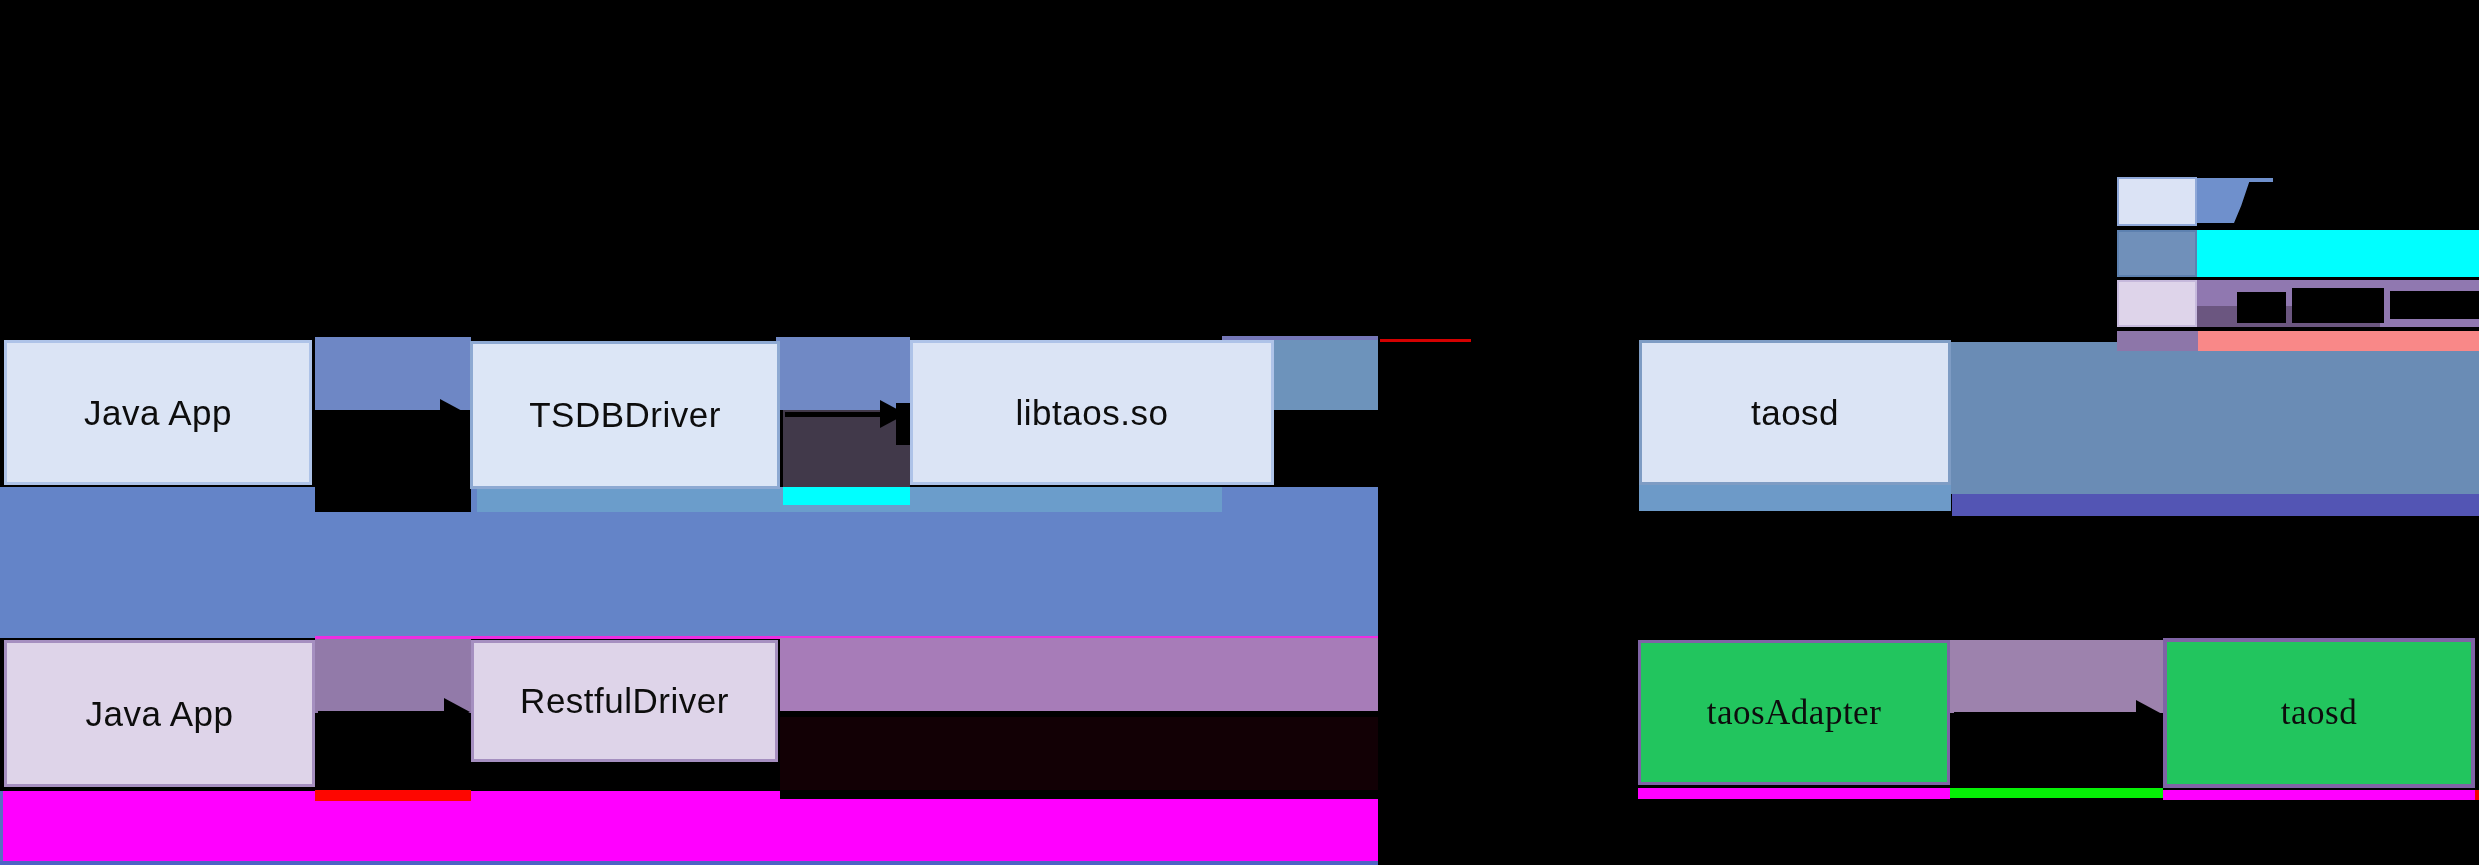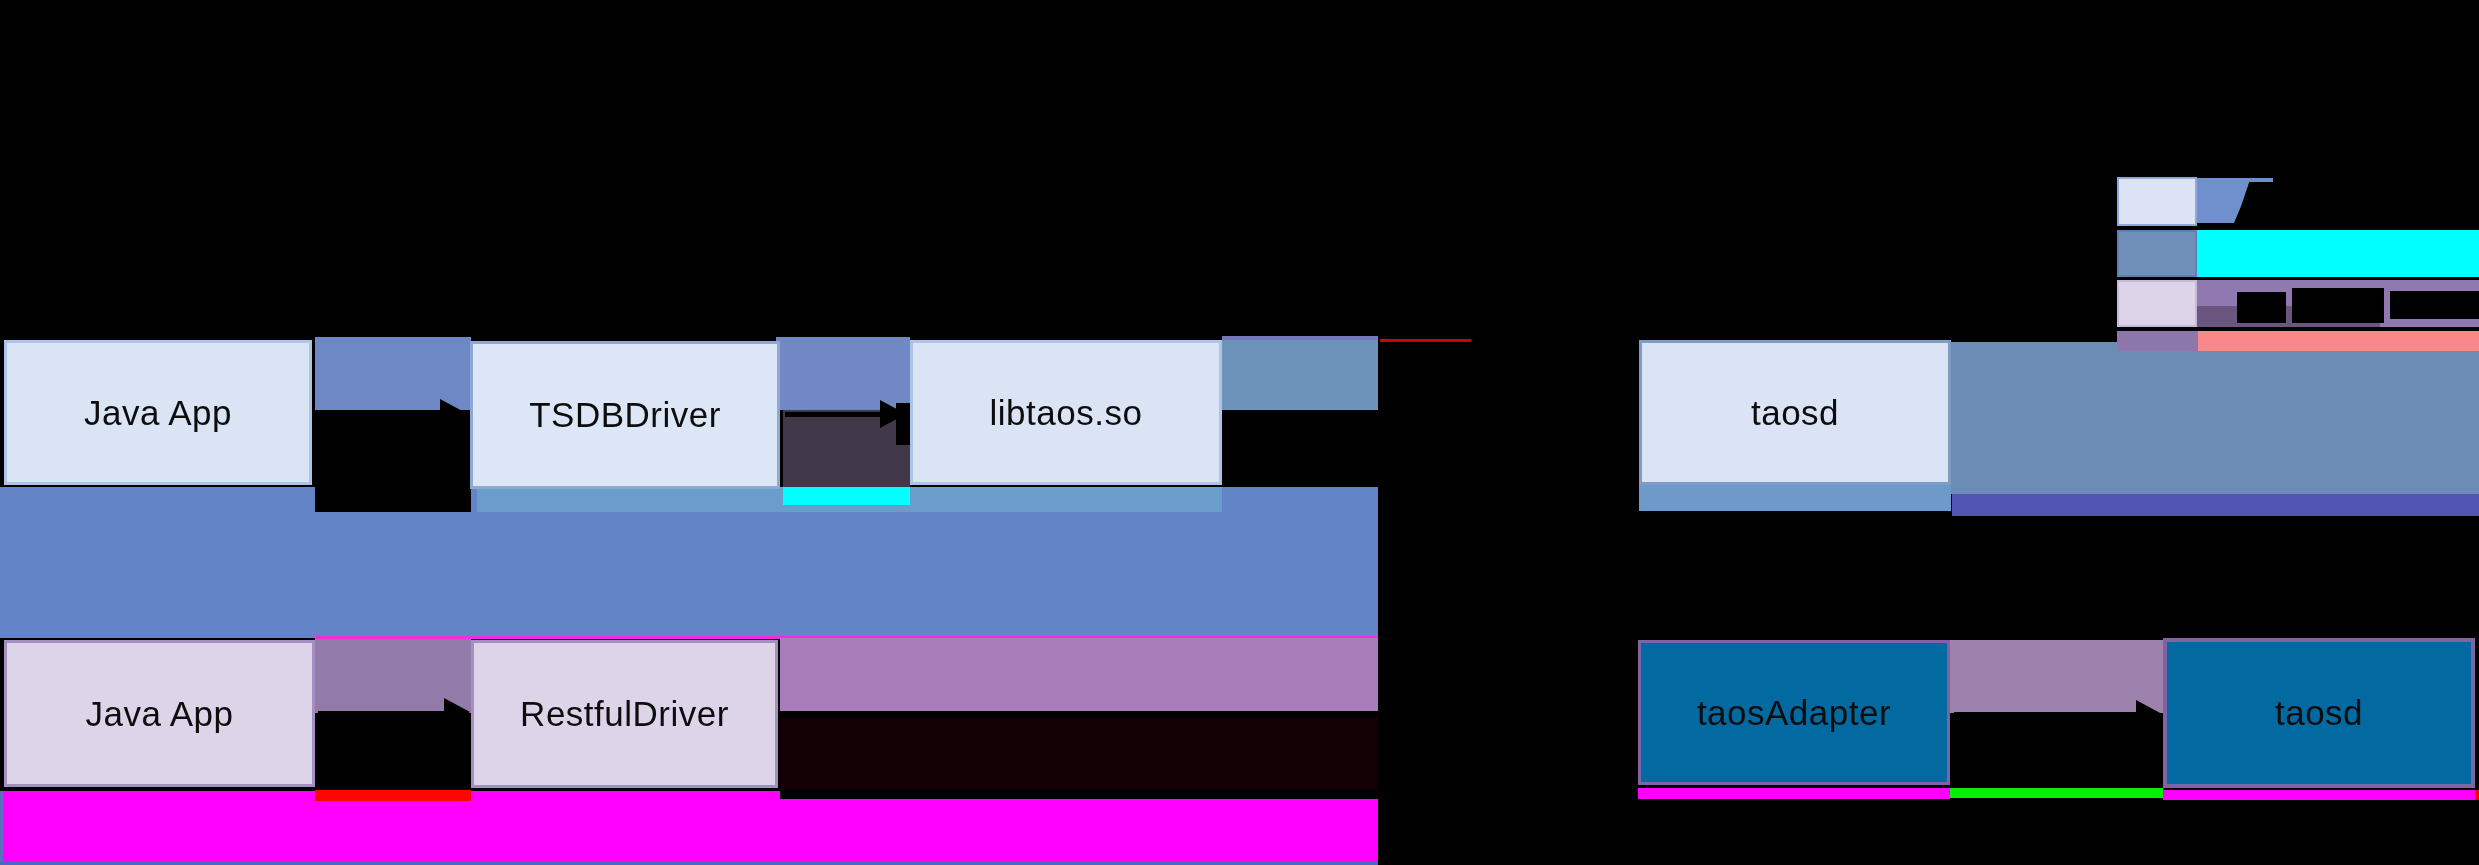--- a/index.html
+++ b/index.html
@@ -8,21 +8,21 @@
     font-family:"Liberation Sans", sans-serif;
   }
   .abs{position:absolute;}
   .box{
     position:absolute;display:flex;align-items:center;justify-content:center;
     font-size:35px;color:#0d0d0d;letter-spacing:0.5px;box-sizing:border-box;
   }
   .box-top{background:#dbe4f5;border:3px solid #aec3e8;}
   .box-top-strong{background:#dce6f6;border:3px solid #8da9d2;}
   .box-bot{background:#ded4e9;border:3px solid #a58fc0;}
-  .box-bot-strong{background:#0369a1;border:4px solid #7f63a5;}
+  .box-bot-strong{background:#22c55e;border:4px solid #7f63a5;font-family:Liberation Serif, serif;}
   .arrow-line{position:absolute;background:#000;height:5px;}
   .arrow-head{
     position:absolute;width:0;height:0;
     border-top:14px solid transparent;border-bottom:14px solid transparent;
     border-left:26px solid #000;
   }
   .glyph{position:absolute;background:#000;}
 </style>
 </head>
 <body>
@@ -79,31 +79,31 @@
   <div class="arrow-head" style="left:2136px;top:700px;"></div>
   <div class="glyph" style="left:2163px;top:704px;width:11px;height:20px;"></div>
   <div class="glyph" style="left:1638px;top:706px;width:9px;height:18px;"></div>
 
   <div class="box box-top" style="left:4px;top:340px;width:308px;height:145px;">
     <span>Java App</span>
   </div>
   <div class="box box-top-strong" style="left:470px;top:341px;width:310px;height:148px;">
     <span>TSDBDriver</span>
   </div>
-  <div class="box box-top" style="left:910px;top:340px;width:312px;height:145px;">
+  <div class="box box-top" style="left:910px;top:340px;width:364px;height:145px;">
     <span>libtaos.so</span>
   </div>
   <div class="box box-top" style="left:1639px;top:340px;width:312px;height:145px;border-color:#7e9cc4;">
     <span>taosd</span>
   </div>
 
   <div class="box box-bot" style="left:4px;top:640px;width:311px;height:147px;">
     <span>Java App</span>
   </div>
-  <div class="box box-bot" style="left:471px;top:640px;width:307px;height:148px;">
+  <div class="box box-bot" style="left:471px;top:640px;width:307px;height:122px;">
     <span>RestfulDriver</span>
   </div>
   <div class="box box-bot-strong" style="left:1638px;top:640px;width:312px;height:145px;border-width:3px;">
     <span>taosAdapter</span>
   </div>
   <div class="box box-bot-strong" style="left:2163px;top:638px;width:312px;height:150px;">
     <span>taosd</span>
   </div>
 
   <div class="abs" style="left: 2197px; top: 178px; width: 76px; height: 45px; background: rgb(111, 144, 204);"></div>

